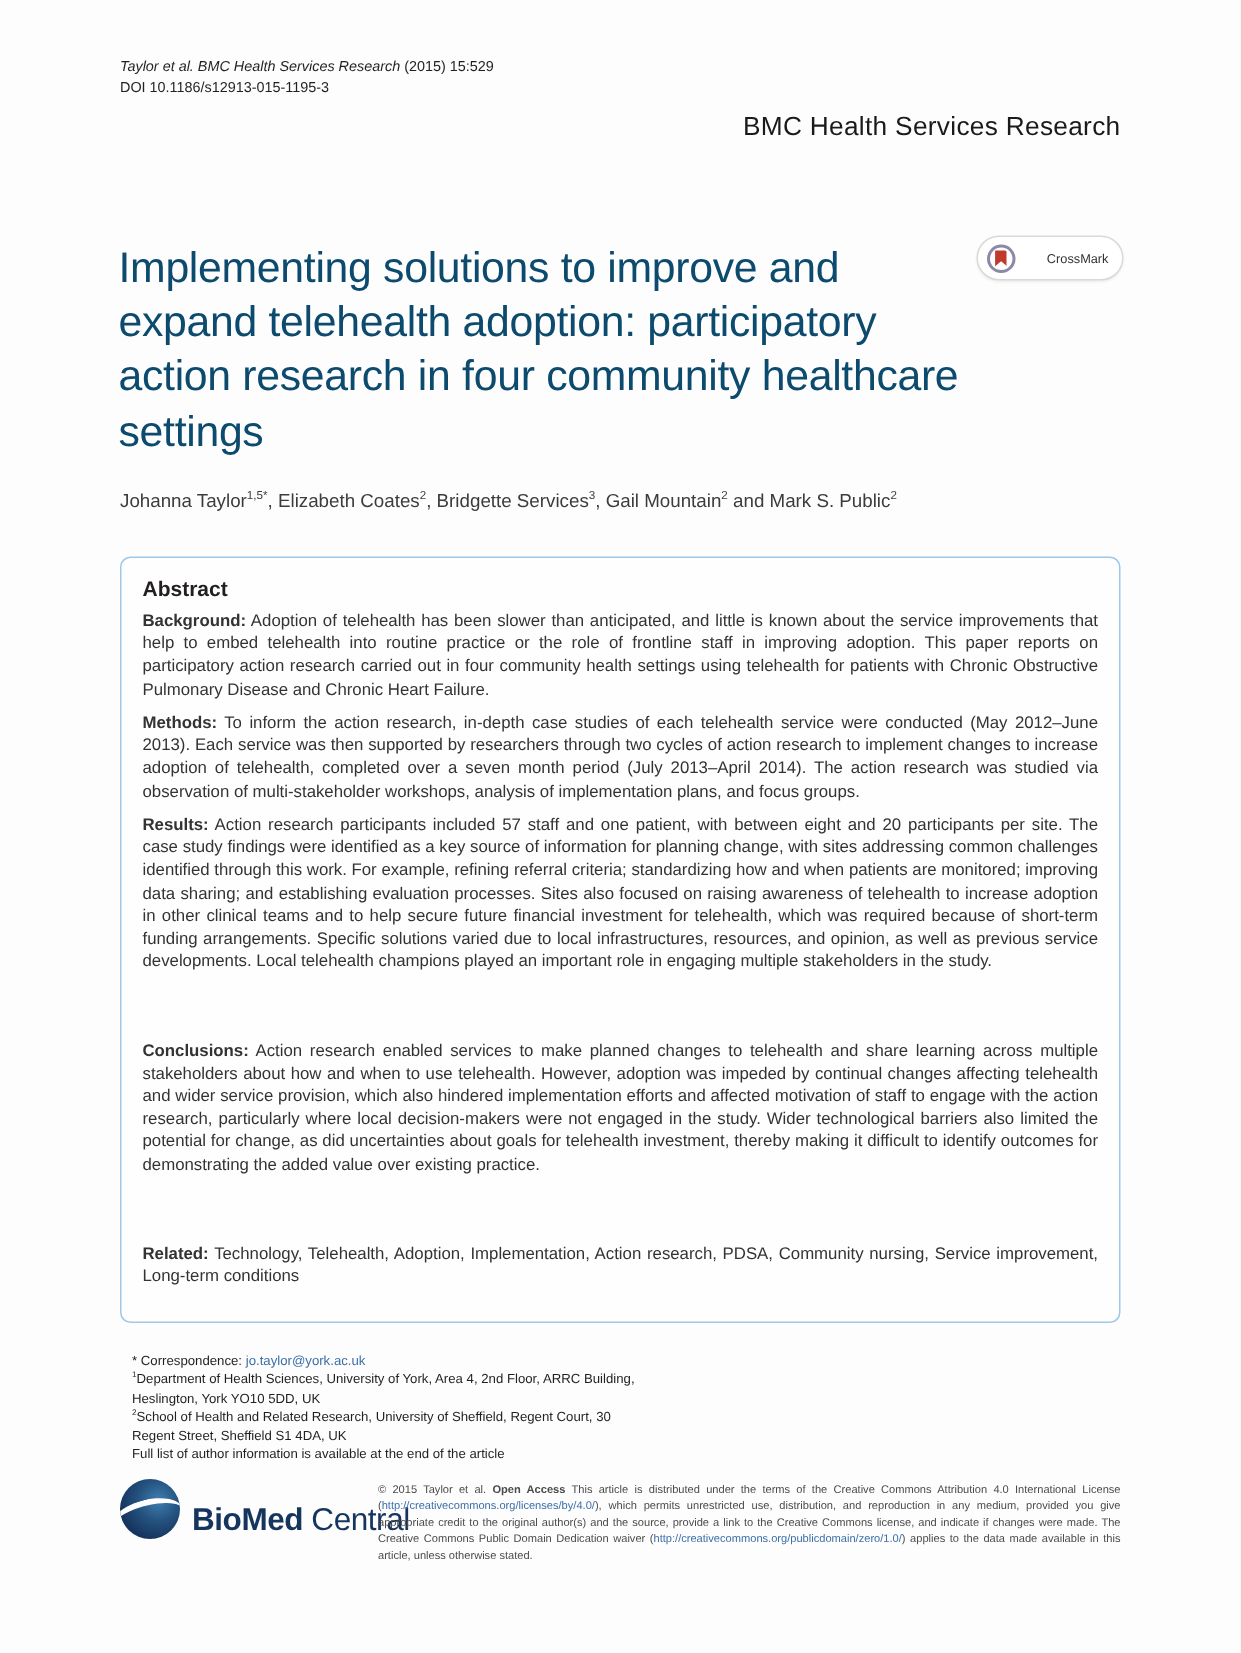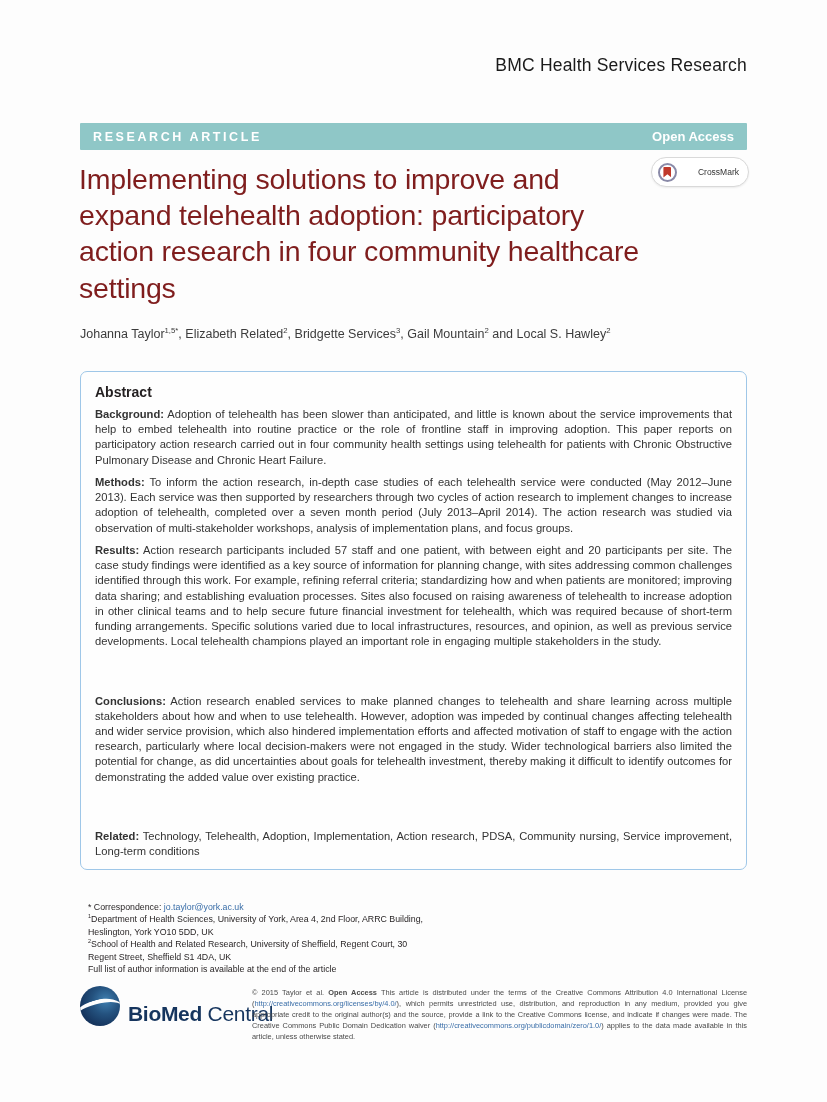--- a/index.html
+++ b/index.html
@@ -1,36 +1,36 @@
 <!DOCTYPE html>
 <html><head>
 <meta charset="utf-8">
 <style>
   * { margin:0; padding:0; box-sizing:border-box; }
   html,body { background:#f2f2f2; }
   body { font-family:"Liberation Sans", sans-serif; }
   .page { position:relative; width:827px; height:1102px; background:#fdfdfd; margin:0 auto; overflow:hidden; }
 
   .citation { position:absolute; top:38px; left:80px; font-size:9.6px; line-height:1.45; color:#231f20; }
-  .journal-name { position:absolute; top:55px; right:80px; font-size:17.5px; color:#1a1a1a; letter-spacing:0.2px; }
+  .journal-name { position:absolute; top:74px; right:80px; font-size:17.5px; color:#1a1a1a; letter-spacing:0.2px; }
 
   .banner { position:absolute; top:123px; left:80px; width:667px; height:27px; background:#8fc7c7; display:flex; align-items:center; justify-content:space-between; padding:0 13px; border-radius:1px; }
   .banner-type { color:#ffffff; font-weight:bold; font-size:12.5px; letter-spacing:2.6px; }
   .banner-access { color:#ffffff; font-weight:bold; font-size:13px; }
 
   .crossmark { position:absolute; top:157px; right:78px; height:30px; border:1px solid #d9d9d9; border-radius:15px; background:#fff; display:flex; align-items:center; gap:21px; padding:0 9px 0 6px; box-shadow:0 1px 2px rgba(0,0,0,0.07); }
   .cm-circle { width:19px; height:19px; border-radius:50%; border:2px solid #8a8aa8; display:flex; align-items:center; justify-content:center; background:#fff; }
   .cm-flag { width:8px; height:11px; background:#c0392b; border-radius:1px; clip-path:polygon(0 0, 100% 0, 100% 100%, 50% 70%, 0 100%); }
   .cm-text { font-size:8.5px; color:#333; }
 
-  .title { position:absolute; top:161px; left:79px; width:578px; font-size:28.5px; line-height:1.27; font-weight:400; color:#7f1d1d; letter-spacing:-0.2px; }
+  .title { position:absolute; top:161px; left:79px; width:578px; font-size:28.5px; line-height:1.27; font-weight:400; color:#0c4a6e; letter-spacing:-0.2px; }
   .authors { position:absolute; top:327px; left:80px; width:650px; font-size:12.5px; color:#3c3c3c; }
   sup { font-size:0.62em; vertical-align:super; line-height:0; }
 
-  .abstract { position:absolute; top:371px; left:80px; width:667px; border:1px solid #9fc7e8; border-radius:7px; padding:12px 14px 10px 14px; background:#fefefe; }
+  .abstract { position:absolute; top:371px; left:80px; width:667px; border:1px solid #9fc7e8; border-radius:7px; padding:12px 14px 22px 14px; background:#fefefe; }
   .abs-heading { font-size:14px; font-weight:bold; color:#231f20; margin-bottom:7px; }
   .abs-para { font-size:11.2px; line-height:1.36; color:#333; text-align:justify; margin-bottom:7px; }
   .abs-para:last-child { margin-bottom:0;margin-top:44px; }
 
   .s-b { font-weight:bold; }
   .s-i { font-style:italic; }
   .s-link { color:#3a6ea8; cursor:pointer; }
 
   .footnotes { position:absolute; top:901px; left:88px; width:338px; font-size:8.8px; line-height:1.42; color:#231f20; }
   .fn-line { margin:0; }
@@ -41,38 +41,38 @@
   .logo-text { font-size:21px; color:#16355e; letter-spacing:-0.3px; }
   .logo-text b { font-weight:bold; }
 
   .copyright { position:absolute; top:987px; left:252px; width:495px; font-size:7.4px; line-height:1.5; color:#4a4a4a; text-align:justify; }
 </style>
 </head>
 <body>
 
 <div class="page">
 
+  <div class="citation">
+    <div class="cit-line"><span class="s-i">Taylor et al. BMC Health Services Research</span><span>  (2015) 15:529</span></div>
+    <div class="cit-line">DOI 10.1186/s12913-015-1195-3</div>
+  </div>
 
   <div class="journal-name">BMC Health Services Research</div>
 
-  <div class="banner">
-    <span class="banner-type">RESEARCH ARTICLE</span>
-    <span class="banner-access">Open Access</span>
-  </div>
 
   <div class="crossmark">
     <span class="cm-circle">
         <span class="cm-flag"></span>
       </span>
     <span class="cm-text">CrossMark</span>
   </div>
 
   <h1 class="title">Implementing solutions to improve and expand telehealth adoption: participatory action research in four community healthcare settings</h1>
 
-  <div class="authors"><span>Johanna Taylor</span><sup>1,5*</sup><span>, Elizabeth Related</span><sup>2</sup><span>, Bridgette Services</span><sup>3</sup><span>, Gail Mountain</span><sup>2</sup><span> and Local S. Hawley</span><sup>2</sup></div>
+  <div class="authors"><span>Johanna Taylor</span><sup>1,5*</sup><span>, Elizabeth Coates</span><sup>2</sup><span>, Bridgette Services</span><sup>3</sup><span>, Gail Mountain</span><sup>2</sup><span> and Mark S. Public</span><sup>2</sup></div>
 
   <section class="abstract">
     <h2 class="abs-heading">Abstract</h2>
     <div>
         <p class="abs-para"><span class="s-b">Background:</span><span> Adoption of telehealth has been slower than anticipated, and little is known about the service improvements that help to embed telehealth into routine practice or the role of frontline staff in improving adoption. This paper reports on participatory action research carried out in four community health settings using telehealth for patients with Chronic Obstructive Pulmonary Disease and Chronic Heart Failure.</span></p>
         <p class="abs-para"><span class="s-b">Methods:</span><span> To inform the action research, in-depth case studies of each telehealth service were conducted (May 2012–June 2013). Each service was then supported by researchers through two cycles of action research to implement changes to increase adoption of telehealth, completed over a seven month period (July 2013–April 2014). The action research was studied via observation of multi-stakeholder workshops, analysis of implementation plans, and focus groups.</span></p>
         <p class="abs-para"><span class="s-b">Results:</span><span> Action research participants included 57 staff and one patient, with between eight and 20 participants per site. The case study findings were identified as a key source of information for planning change, with sites addressing common challenges identified through this work. For example, refining referral criteria; standardizing how and when patients are monitored; improving data sharing; and establishing evaluation processes. Sites also focused on raising awareness of telehealth to increase adoption in other clinical teams and to help secure future financial investment for telehealth, which was required because of short-term funding arrangements. Specific solutions varied due to local infrastructures, resources, and opinion, as well as previous service developments. Local telehealth champions played an important role in engaging multiple stakeholders in the study.</span></p>
         <p class="abs-para"><span class="s-b">Conclusions:</span><span> Action research enabled services to make planned changes to telehealth and share learning across multiple stakeholders about how and when to use telehealth. However, adoption was impeded by continual changes affecting telehealth and wider service provision, which also hindered implementation efforts and affected motivation of staff to engage with the action research, particularly where local decision-makers were not engaged in the study. Wider technological barriers also limited the potential for change, as did uncertainties about goals for telehealth investment, thereby making it difficult to identify outcomes for demonstrating the added value over existing practice.</span></p>
       </div>
     <p class="abs-para keywords">

